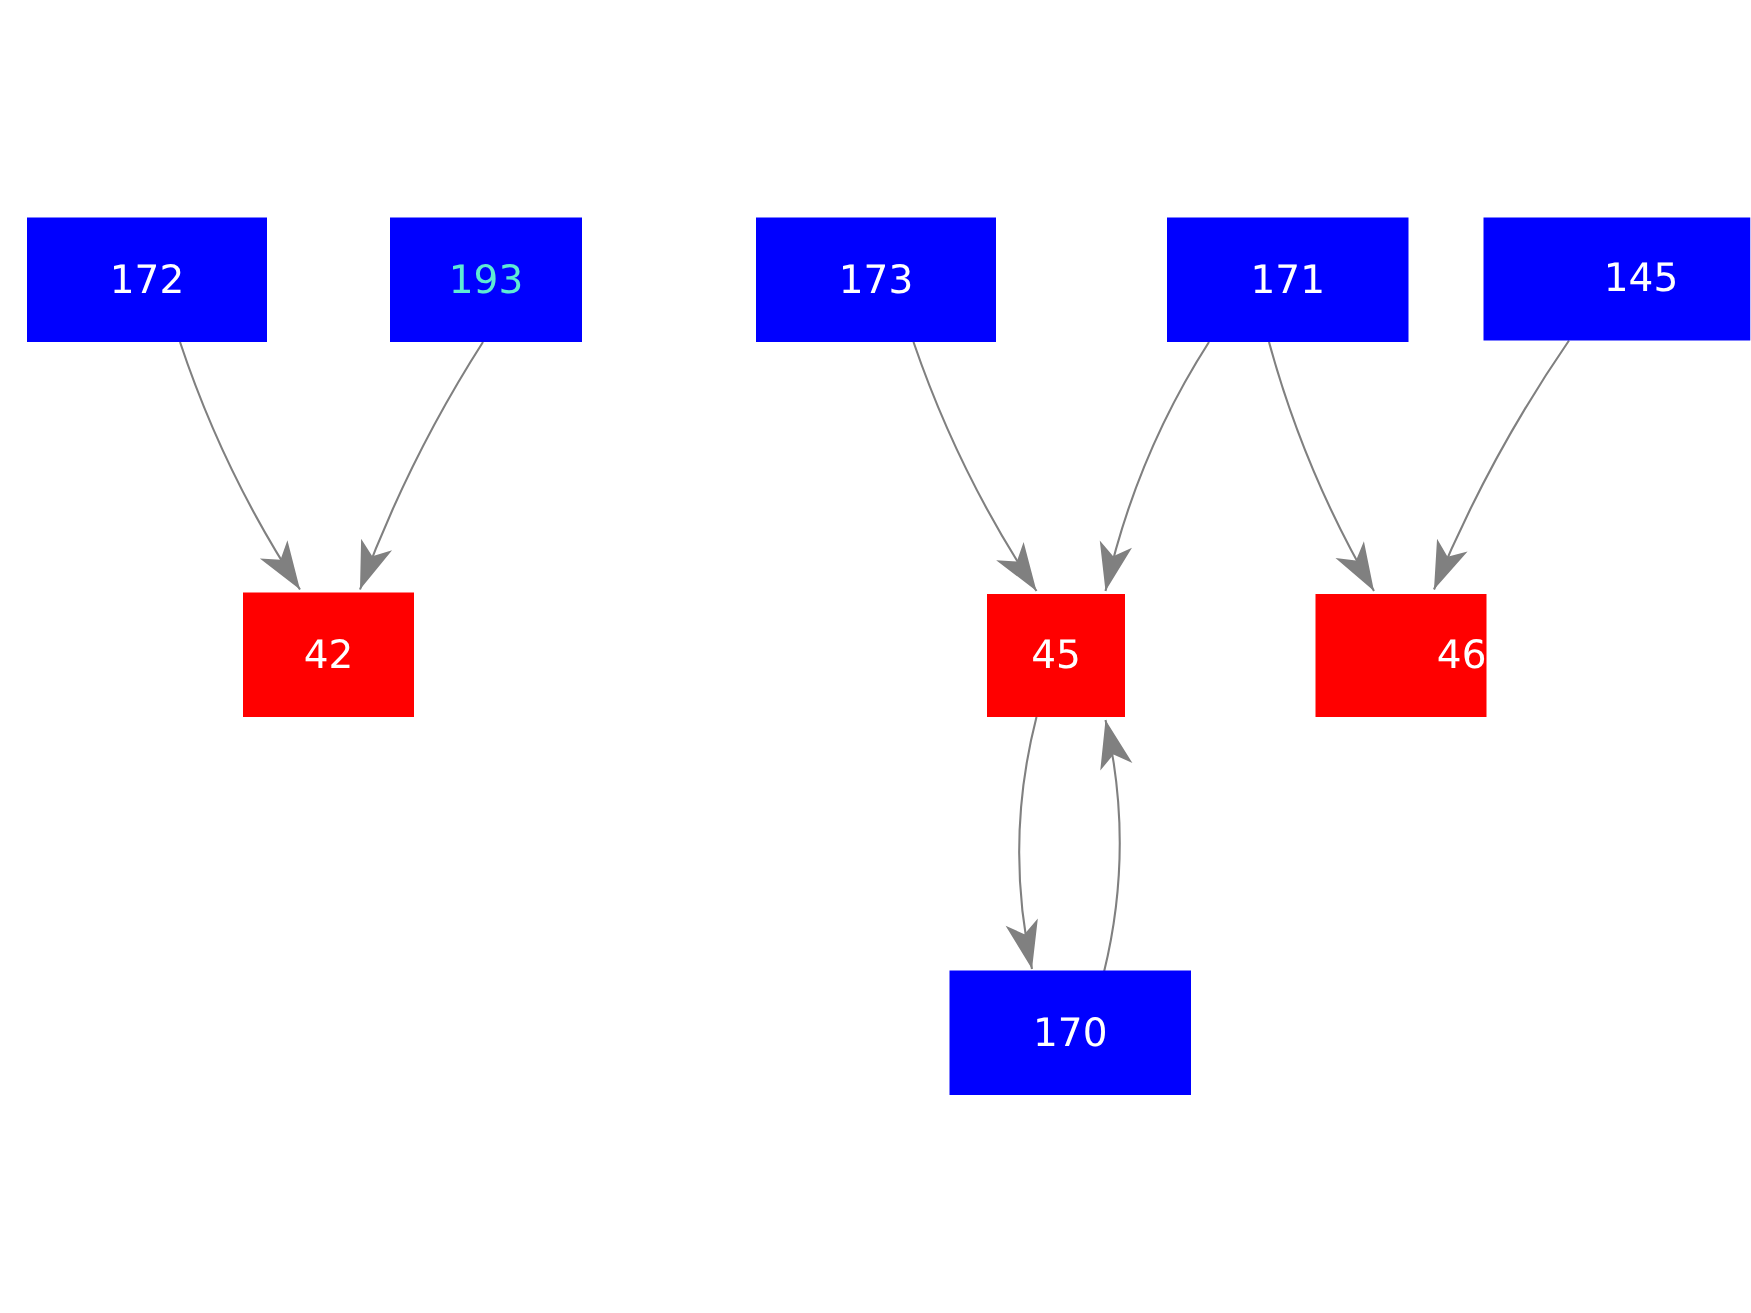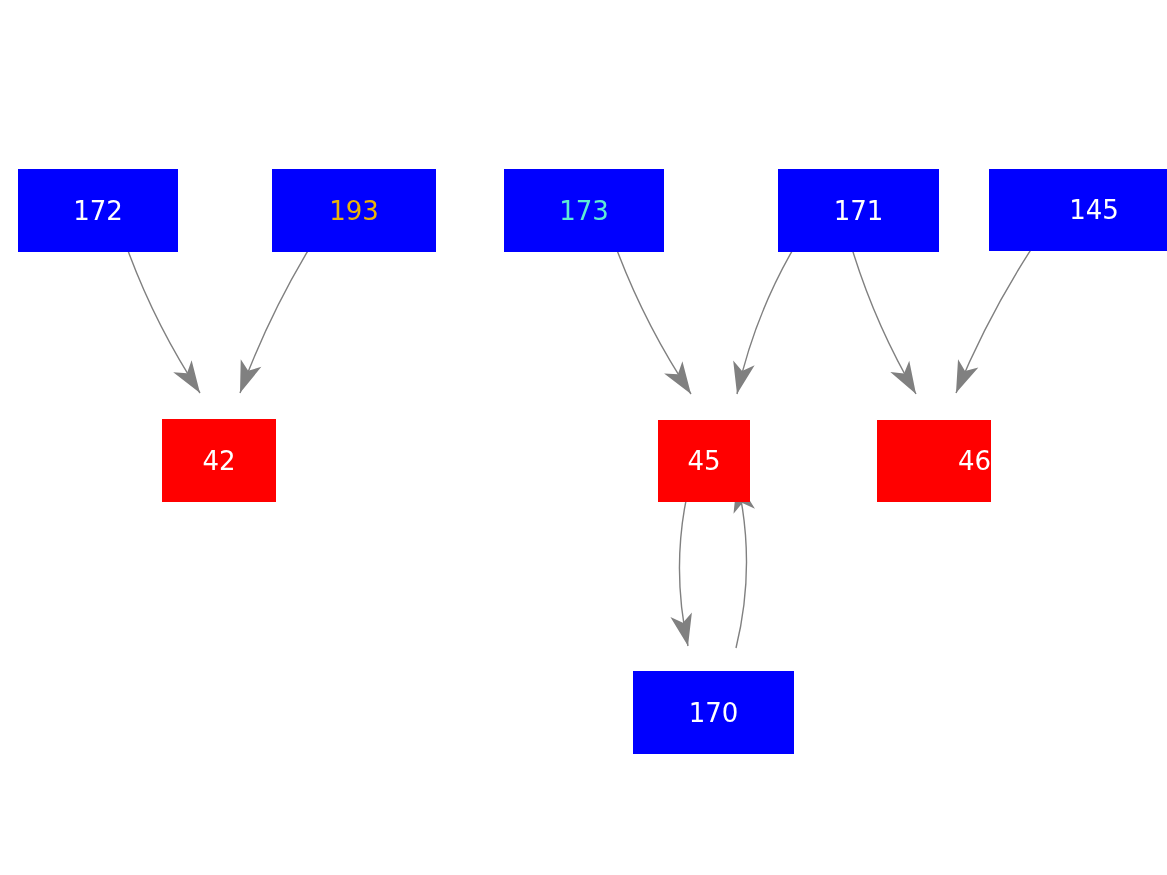--- a/index.html
+++ b/index.html
@@ -24,21 +24,20 @@
   }
   .node {
     position: absolute;
     display: flex;
     align-items: center;
     justify-content: center;
     color: #ffffff;
     font-size: 26px;
     line-height: 1;
     user-select: none;
-    margin-top: 24px;
   }
 </style>
 </head>
 <body>
 
 <div class="canvas">
   <svg id="edge-layer" class="edge-layer" viewBox="0 0 1167 875" xmlns="http://www.w3.org/2000/svg">
       <path d="M 120 228 Q 149.2022307136456 315.73528207823244 200 393" fill="none" stroke="#808080" stroke-width="1.4"></path>
       <polygon points="200,393 173.22909284101303,372.3041422046608 186.99120910893973,373.21329336264705 191.61201285882402,360.21827228897985" fill="#808080"></polygon>
       <path d="M 322 228 Q 272.0448997692947 306.0495865520131 240 393" fill="none" stroke="#808080" stroke-width="1.4"></path>
@@ -53,24 +52,24 @@
       <polygon points="956,393 958.0355256996434,359.2234306785593 965.0310574069962,371.10976468578883 978.3727375625085,367.613771174924" fill="#808080"></polygon>
       <path d="M 691 478 Q 669.5031880130911 561.6429140716623 688 646" fill="none" stroke="#808080" stroke-width="1.4"></path>
       <polygon points="688,646 670.4015109990963,617.0985608509701 682.9282234447289,622.8695118388434 691.8909847974681,612.3866062810392" fill="#808080"></polygon>
       <path d="M 736 648 Q 756.4996457010247 564.1190455101251 737 480" fill="none" stroke="#808080" stroke-width="1.4"></path>
       <polygon points="737,480 754.9421620757176,508.6893502897622 742.3474679222869,503.0683113127102 733.5104539304633,513.657437041887" fill="#808080"></polygon>
     </svg>
   <div id="node-layer">
       <div class="node" style="left: 18px; top: 145px; width: 160px; height: 83px; background: rgb(0, 0, 255); color: rgb(255, 255, 255);">
         <span>172</span>
       </div>
-      <div class="node" style="left: 272px; top: 145px; width: 164px; height: 83px; background: rgb(0, 0, 255); color: #eab308;">
+      <div class="node" style="left: 260px; top: 145px; width: 128px; height: 83px; background: rgb(0, 0, 255); color: #5eead4;">
         <span>193</span>
       </div>
-      <div class="node" style="left: 504px; top: 145px; width: 160px; height: 83px; background: rgb(0, 0, 255); color: #5eead4;">
+      <div class="node" style="left: 504px; top: 145px; width: 160px; height: 83px; background: rgb(0, 0, 255); color: #ffffff;">
         <span>173</span>
       </div>
       <div class="node" style="left: 778px; top: 145px; width: 161px; height: 83px; background: rgb(0, 0, 255); color: rgb(255, 255, 255);">
         <span>171</span>
       </div>
       <div class="node" style="left: 989px; top: 145px; width: 160px; height: 82px; background: rgb(0, 0, 255); color: rgb(255, 255, 255); padding-left: 25px;">
         <span>145</span>
       </div>
       <div class="node" style="left: 162px; top: 395px; width: 114px; height: 83px; background: rgb(255, 0, 0); color: rgb(255, 255, 255);">
         <span>42</span>

